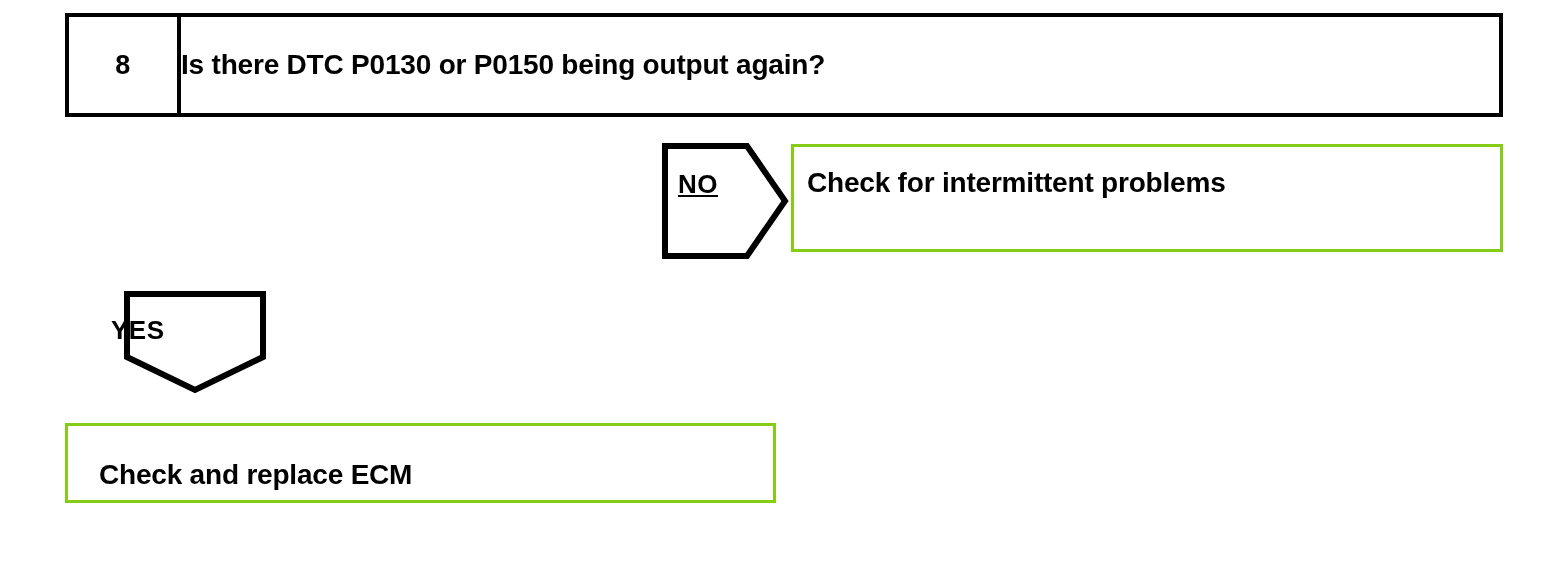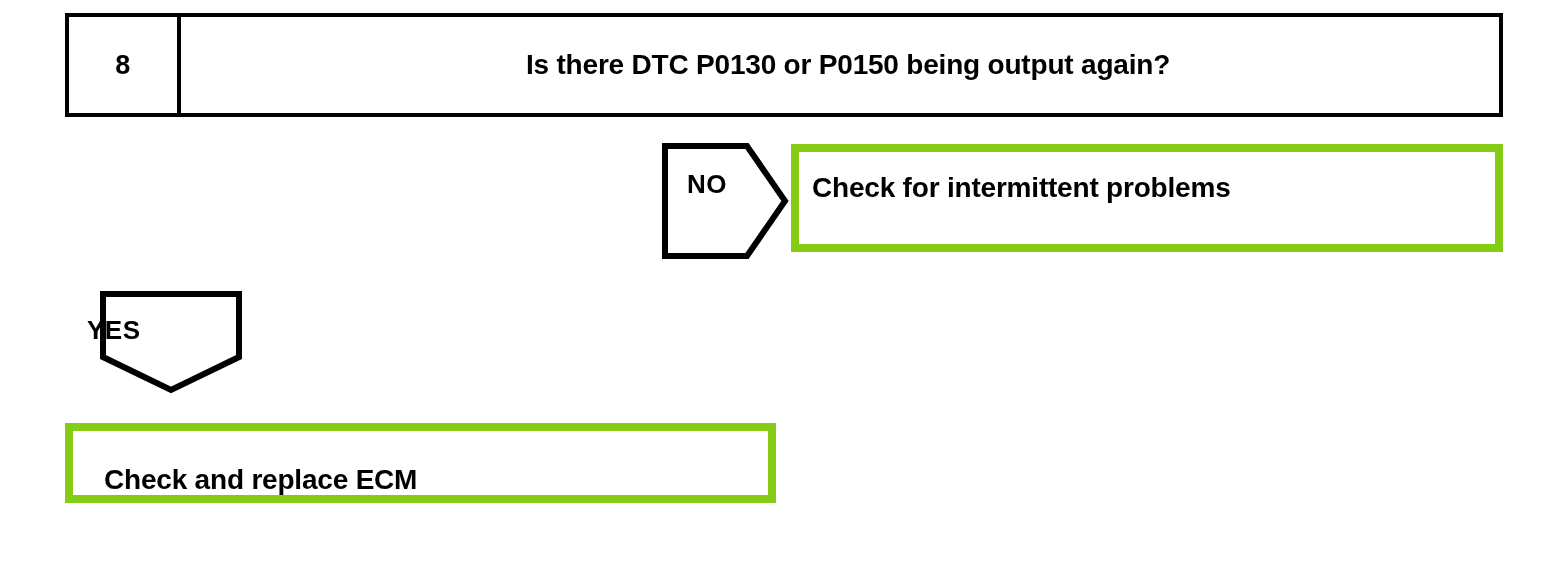--- a/index.html
+++ b/index.html
@@ -46,23 +46,21 @@
     letter-spacing: 0.5px;
   }
   .step-question-cell {
     position: absolute;
     left: 112px;
     top: 0;
     right: 0;
     height: 96px;
     display: flex;
     align-items: center;
-    padding-left: 16px;
     box-sizing: border-box;
-    justify-content: center;
   }
   .step-question-text {
     font-size: 28px;
     font-weight: bold;
     color: #000000;
     white-space: nowrap;
     letter-spacing: -0.2px;
   }
 
   
@@ -83,42 +81,43 @@
   }
 
   
   #no-branch {
     left: 662px;
     top: 143px;
     width: 126px;
     height: 116px;
   }
   #no-branch .branch-label {
-    left: 25px;
+    left: 16px;
     top: 26px;
+    text-decoration: underline;
   }
 
   
   #yes-branch {
-    left: 52px;
+    left: 76px;
     top: 291px;
     width: 122px;
     height: 102px;
     padding-left: 48px;
   }
   #yes-branch .branch-label {
     left: 35px;
     top: 24px;
   }
 
   
   .outcome-box {
     position: absolute;
     box-sizing: border-box;
-    border: 8px solid #84cc16;
+    border: 3px solid #84cc16;
     background: #ffffff;
     display: flex;
     align-items: flex-start;
   }
   .outcome-text {
     font-size: 28px;
     font-weight: bold;
     color: #000000;
     white-space: nowrap;
     letter-spacing: -0.2px;

